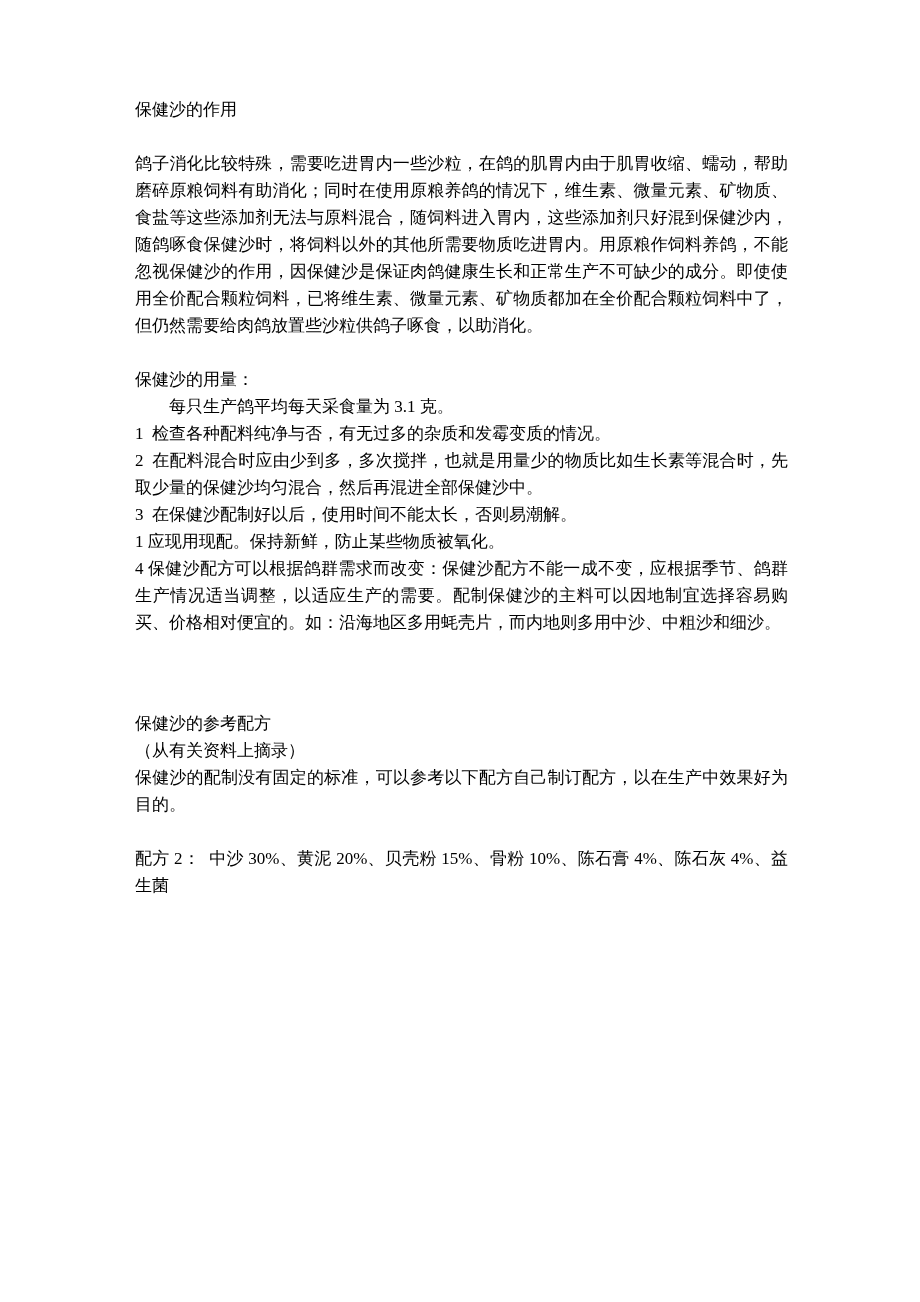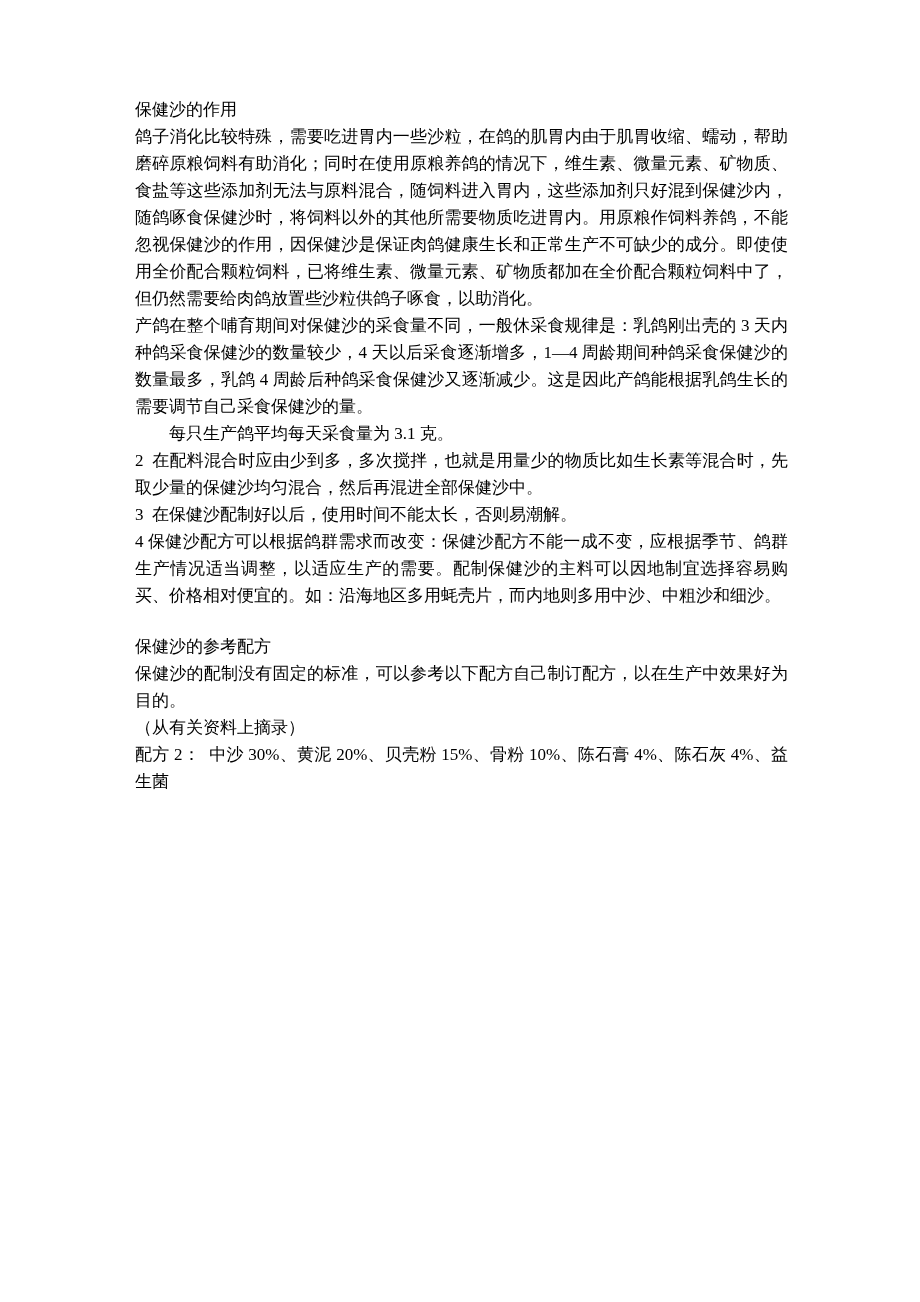--- a/index.html
+++ b/index.html
@@ -17,37 +17,39 @@
     overflow: hidden;
   }
   .page p {
     font-size: 17px;
     line-height: 27px;
     text-align: justify;
     text-justify: inter-ideograph;
     white-space: pre-wrap;
     word-break: break-all;
   }
-  .gap1 { }   
-  .gap2 { margin-top: 24px; }   
+  .gap1 { margin-top: 27px; }   
+  .gap2 { margin-top: 74px; }   
 </style>
 </head>
 <body>
 
 <div class="page">
 
   <p>保健沙的作用</p>
   <p class="gap1">鸽子消化比较特殊，需要吃进胃内一些沙粒，在鸽的肌胃内由于肌胃收缩、蠕动，帮助磨碎原粮饲料有助消化；同时在使用原粮养鸽的情况下，维生素、微量元素、矿物质、食盐等这些添加剂无法与原料混合，随饲料进入胃内，这些添加剂只好混到保健沙内，随鸽啄食保健沙时，将饲料以外的其他所需要物质吃进胃内。用原粮作饲料养鸽，不能忽视保健沙的作用，因保健沙是保证肉鸽健康生长和正常生产不可缺少的成分。即使使用全价配合颗粒饲料，已将维生素、微量元素、矿物质都加在全价配合颗粒饲料中了，但仍然需要给肉鸽放置些沙粒供鸽子啄食，以助消化。</p>
 
-  <p>产鸽在整个哺育期间对保健沙的采食量不同，一般休采食规律是：乳鸽刚出壳的 3 天内种鸽采食保健沙的数量较少，4 天以后采食逐渐增多，1—4 周龄期间种鸽采食保健沙的数量最多，乳鸽 4 周龄后种鸽采食保健沙又逐渐减少。这是因此产鸽能根据乳鸽生长的需要调节自己采食保健沙的量。</p>
+  <p class="gap1">保健沙的用量：</p>
   <p>　　每只生产鸽平均每天采食量为 3.1 克。</p>
 
+  <p>1  检查各种配料纯净与否，有无过多的杂质和发霉变质的情况。</p>
   <p>2  在配料混合时应由少到多，多次搅拌，也就是用量少的物质比如生长素等混合时，先取少量的保健沙均匀混合，然后再混进全部保健沙中。</p>
   <p>3  在保健沙配制好以后，使用时间不能太长，否则易潮解。</p>
 
+  <p>1 应现用现配。保持新鲜，防止某些物质被氧化。</p>
   <p>4 保健沙配方可以根据鸽群需求而改变：保健沙配方不能一成不变，应根据季节、鸽群生产情况适当调整，以适应生产的需要。配制保健沙的主料可以因地制宜选择容易购买、价格相对便宜的。如：沿海地区多用蚝壳片，而内地则多用中沙、中粗沙和细沙。</p>
 
   <p class="gap2">保健沙的参考配方</p>
+  <p>（从有关资料上摘录）</p>
   <p>保健沙的配制没有固定的标准，可以参考以下配方自己制订配方，以在生产中效果好为目的。</p>
-  <p>（从有关资料上摘录）</p>
   <p class="gap1">配方 2：  中沙 30%、黄泥 20%、贝壳粉 15%、骨粉 10%、陈石膏 4%、陈石灰 4%、益生菌</p>
 
 </div>
 
 </body></html>

